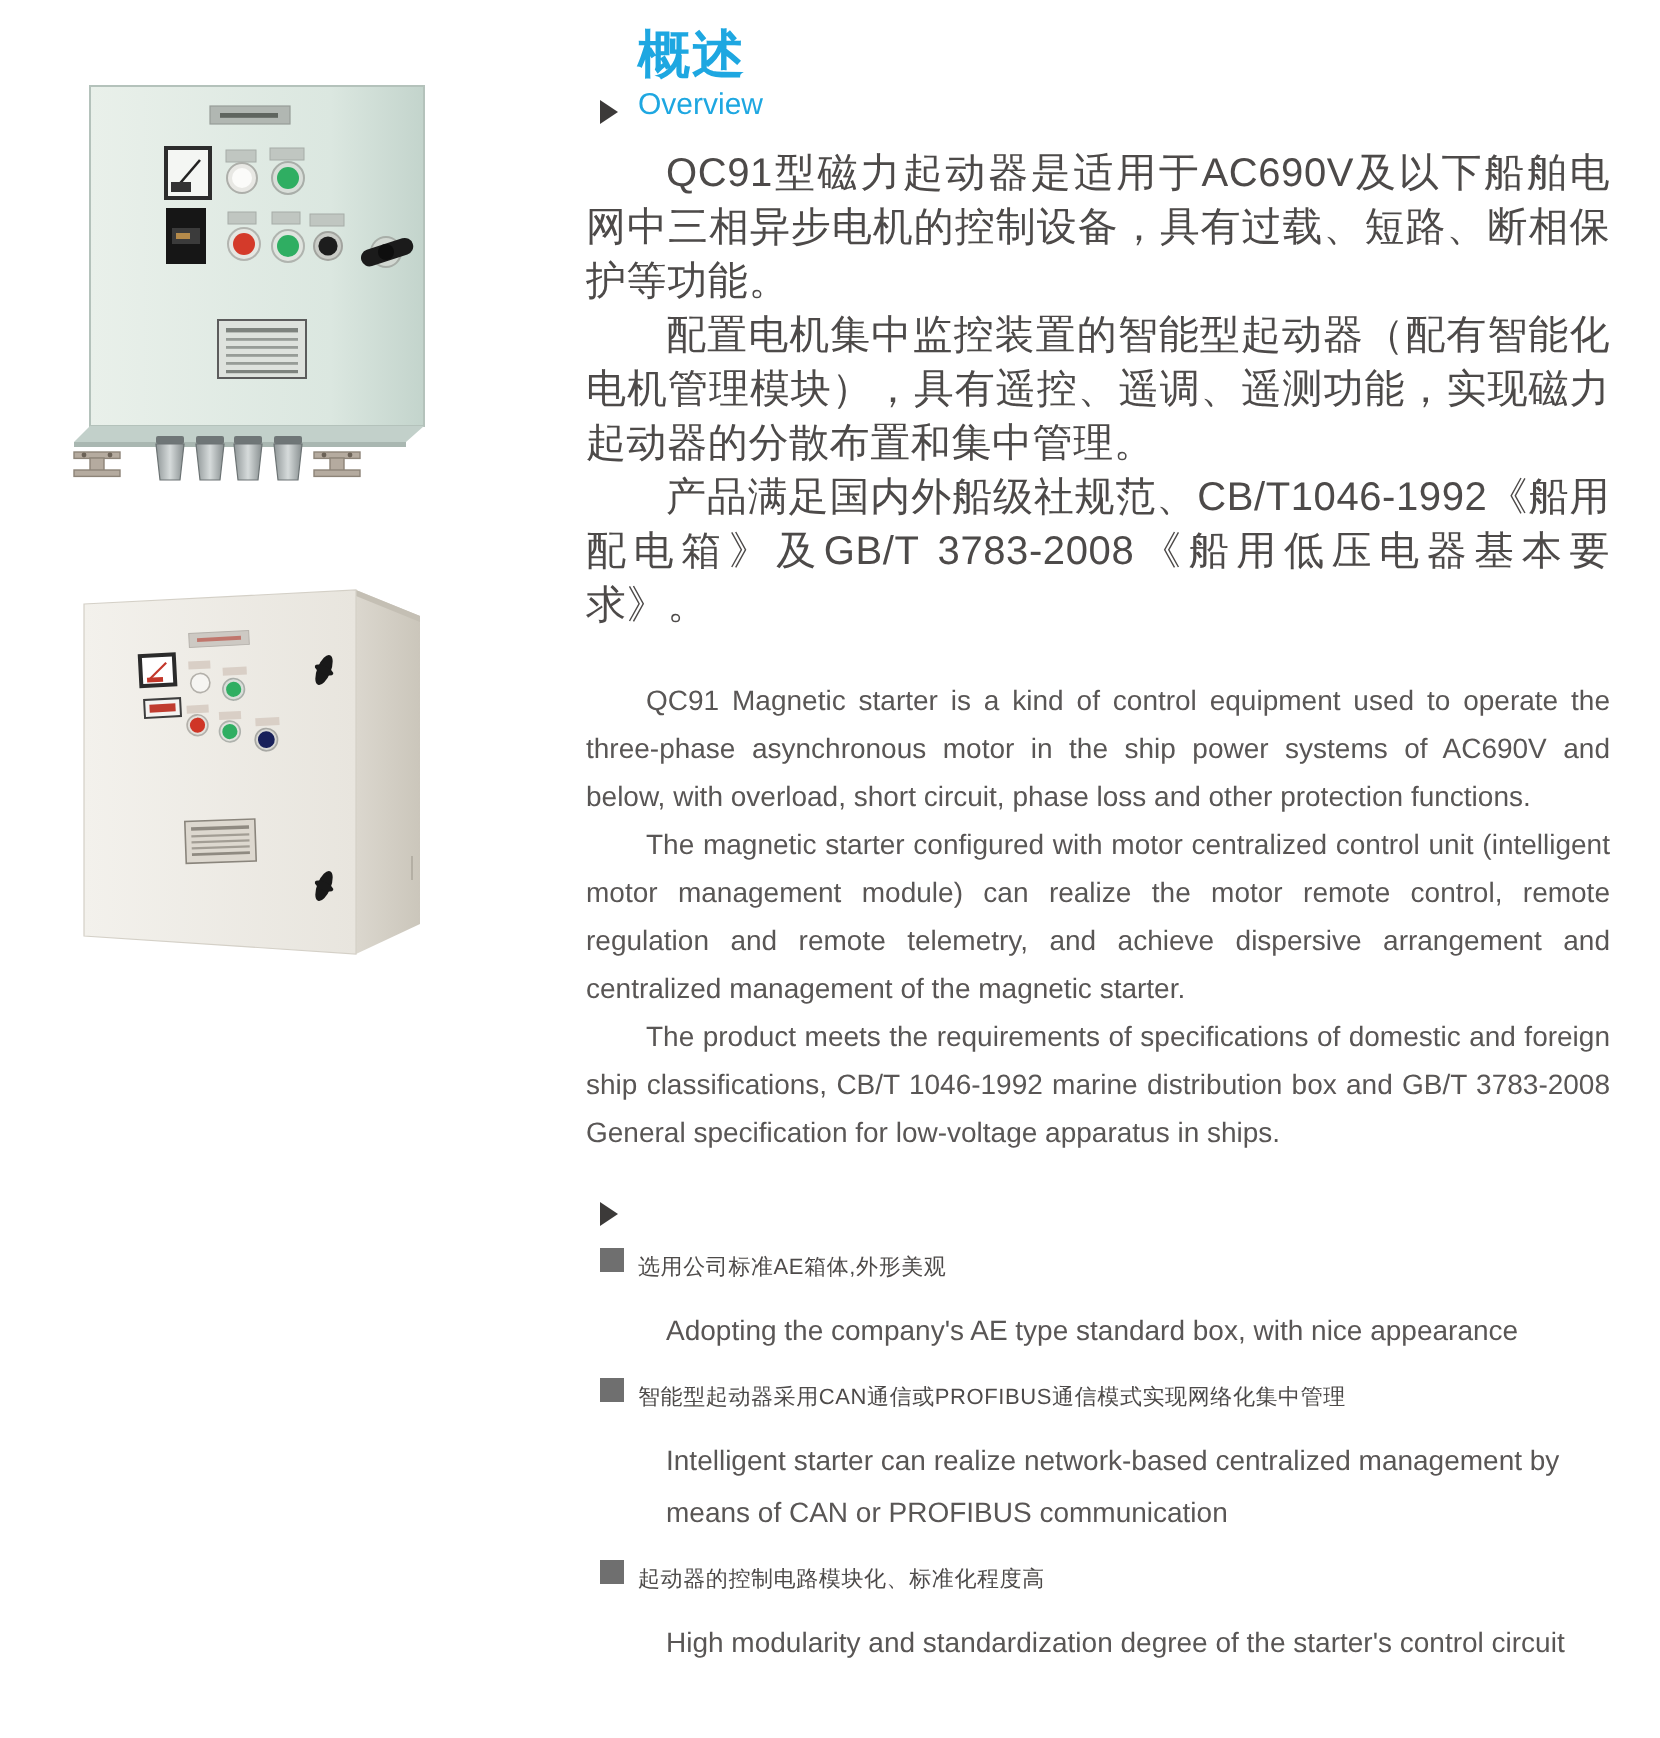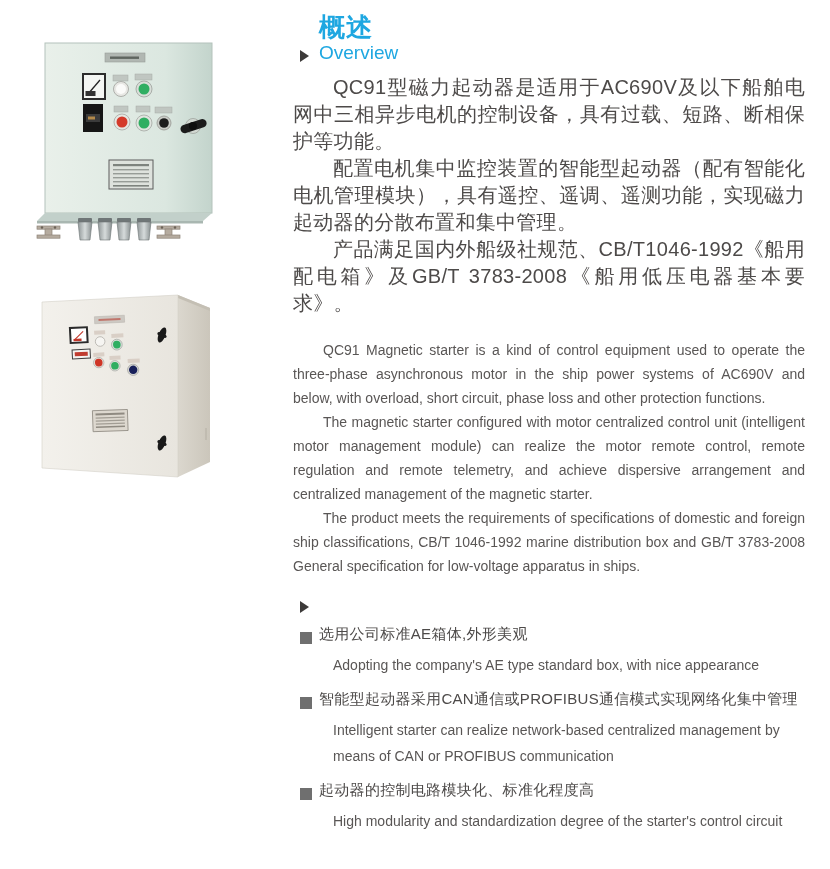--- a/index.html
+++ b/index.html
@@ -29,40 +29,40 @@
     width:0;height:0;margin:9px 10px 0 7px;
     border-left:9px solid var(--marker);
     border-top:6px solid transparent;
     border-bottom:6px solid transparent;
   }
   .sec-head h2{
     font-size:26px;line-height:30px;font-weight:bold;color:var(--accent);
     letter-spacing:1px;
   }
   .sec-head .sub{
-    font-size:19px;line-height:18px;color:var(--accent);margin-top:2px;
+    font-size:15px;line-height:18px;color:var(--accent);margin-top:2px;
   }
 
   .zh-block{margin-top:12px;}
   .zh-block p{
     font-size:20px;line-height:27px;text-indent:2em;text-align:justify;
     color:var(--zh_text);letter-spacing:0.3px;
   }
   .en-block{margin-top:21px;}
   .en-block p{
     font-size:14px;line-height:24px;text-indent:30px;text-align:justify;
     color:var(--en_text);
   }
 
   .sec-head.second{margin-top:14px;}
 
   .features-list{margin-top:8px;}
   .feature{margin-top:11px;}
   .feature .f-zh{
-    display:flex;align-items:flex-end;font-size:15px;line-height:20px;
+    display:flex;align-items:flex-start;font-size:11px;line-height:20px;
     color:var(--zh_text);letter-spacing:0.3px;
   }
   .feature .sq{
     flex:0 0 auto;width:12px;height:12px;background:var(--bullet);
     margin:0 7px 0 7px;
   }
   .feature .f-en{
     margin:8px 0 0 40px;max-width:452px;
     font-size:14px;line-height:26px;color:var(--en_text);
   }

